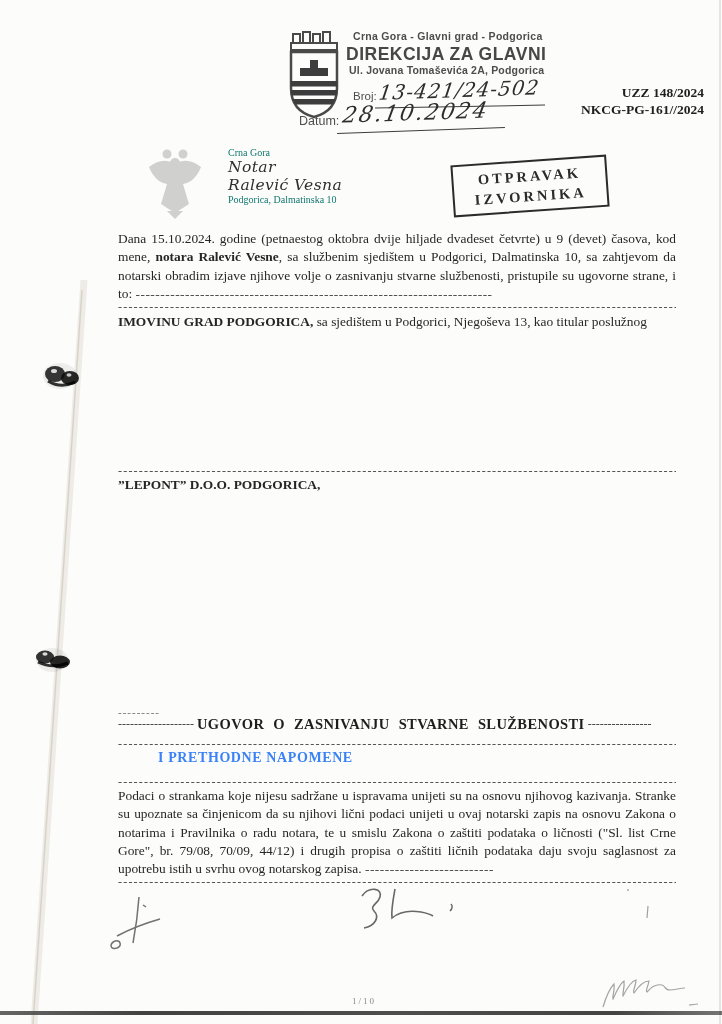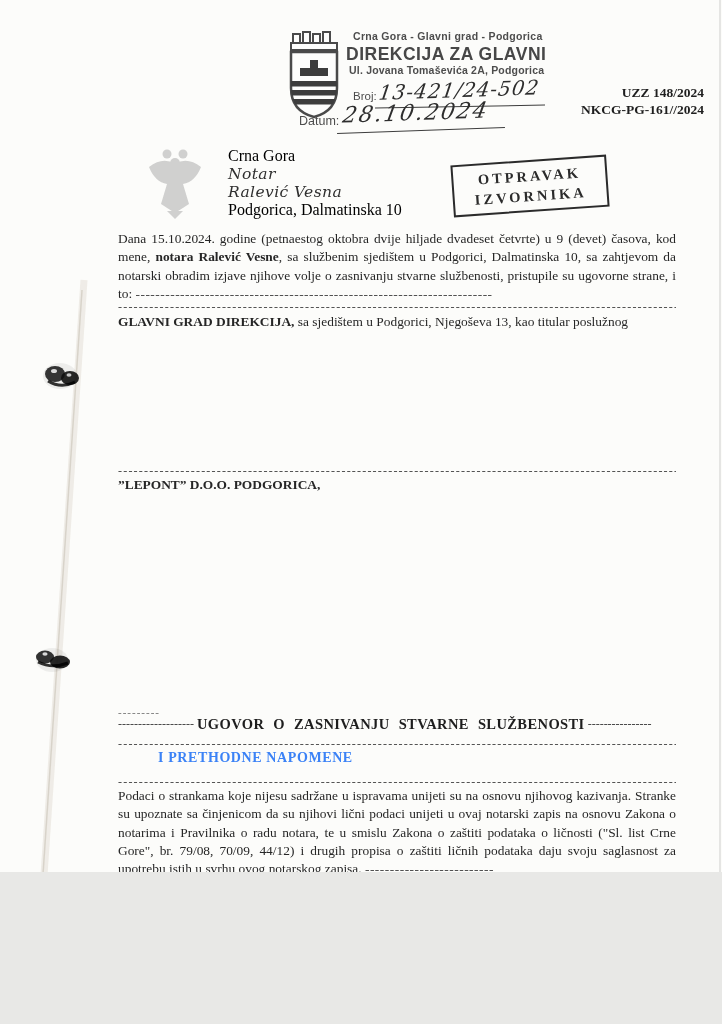--- a/index.html
+++ b/index.html
@@ -1,35 +1,35 @@
 <!DOCTYPE html>
 <html><head>
 <meta charset="utf-8">
 <style>
   html,body{margin:0;padding:0;background:#e8e8e6;}
   .page{
-    position:relative; width:722px; height:872px; margin:0 auto;
+    position:relative; width:722px; height:1024px; margin:0 auto;
     background:#fcfcfa; overflow:hidden;
     font-family:"Liberation Serif", serif; color:#2a2a2a;
   }
   .abs{position:absolute;}
   
   .muni{color:#4d4d4d;}
   .muni-line1{font-family:"Liberation Sans",sans-serif;font-size:10.5px;font-weight:bold;letter-spacing:.3px;}
   .muni-org{font-family:"Liberation Sans",sans-serif;font-size:17.5px;font-weight:bold;letter-spacing:.5px;color:#474747;}
   .muni-addr{font-family:"Liberation Sans",sans-serif;font-size:10.5px;font-weight:bold;letter-spacing:.2px;}
   .muni-label{font-family:"Liberation Sans",sans-serif;font-size:11.5px;color:#4d4d4d;}
   .handwrite{font-family:"DejaVu Serif",serif;font-style:italic;color:#2e2e2e;white-space:nowrap;}
   .hw-broj{font-size:20px;transform:rotate(-2deg) skewX(-10deg);letter-spacing:1px;}
   .hw-datum{font-size:22px;transform:rotate(-2deg) skewX(-12deg);letter-spacing:2px;}
   .hw-underline{border-bottom:1.6px solid #3d3d3d;height:0;}
   
   .case-num{font-size:13.5px;font-weight:bold;text-align:right;line-height:17px;color:#1f1f1f;white-space:nowrap;}
   
-  .notary-plain{font-size:16px;color:#000000;}
+  .notary-plain{font-size:10px;color:#0f766e;}
   .notary-script{font-size:15.5px;font-style:italic;font-family:"DejaVu Serif",serif;color:#2f2f2f;letter-spacing:.4px;}
   
   .otpravak{
     width:152px;height:48px;border:2.5px solid #2b2b2b;transform:rotate(-4deg);
     display:flex;flex-direction:column;align-items:center;justify-content:center;
     font-size:14.5px;font-weight:600;letter-spacing:3px;color:#2b2b2b;line-height:20px;
   }
   
   .para{width:558px;font-size:13.4px;line-height:18.3px;text-align:justify;color:#262626;}
   .b{font-weight:bold;}
@@ -155,21 +155,21 @@
 
   <div class="abs otpravak" style="left:452px;top:160px;">
     <div>OTPRAVAK</div>
     <div>IZVORNIKA</div>
   </div>
 
   <div class="abs para" style="left:118px;top:230px;"><span>Dana 15.10.2024. godine (petnaestog oktobra dvije hiljade dvadeset četvrte) u 9 (devet) časova, kod mene, </span><span class="b">notara Ralević Vesne</span><span>, sa službenim sjedištem u Podgorici, Dalmatinska 10, sa zahtjevom da notarski obradim izjave njihove volje o zasnivanju stvarne službenosti, pristupile su ugovorne strane, i to: </span><span style="letter-spacing:.5px;color:#4a4a4a;">------------------------------------------------------------------------</span></div>
 
   <div class="abs dashrow" style="left:118px;top:301px;">------------------------------------------------------------------------------------------------------------------------------------------------------</div>
 
-  <div class="abs para oneline" style="left:118px;top:313px;"><span class="b">GLAVNI GRAD DIREKCIJA,</span><span> sa sjedištem u Podgorici, Njegoševa 13, kao titular poslužnog</span></div>
+  <div class="abs para oneline" style="left:118px;top:313px;"><span class="b">IMOVINU GRAD PODGORICA,</span><span> sa sjedištem u Podgorici, Njegoševa 13, kao titular poslužnog</span></div>
 
   <div class="abs dashrow" style="left:118px;top:465px;">------------------------------------------------------------------------------------------------------------------------------------------------------</div>
   <div class="abs para oneline" style="left:118px;top:476px;"><span class="b">”LEPONT” D.O.O. PODGORICA,</span></div>
 
   <div class="abs dash-frag" style="left:118px;top:706px;width:60px;">---------</div>
   <div class="abs title-row" style="left:118px;top:716px;"><span>-------------------</span> <span class="title-text">UGOVOR  O  ZASNIVANJU STVARNE SLUŽBENOSTI</span> <span>----------------</span></div>
   <div class="abs dashrow" style="left:118px;top:738px;">------------------------------------------------------------------------------------------------------------------------------------------------------</div>
 
   <div class="abs heading" style="left:118px;top:750px;">I PRETHODNE NAPOMENE</div>
 

